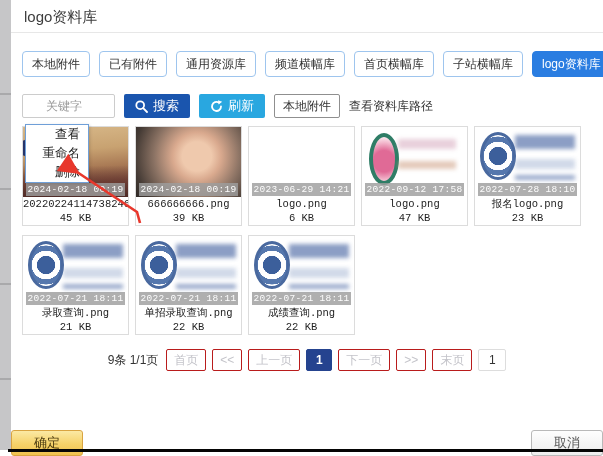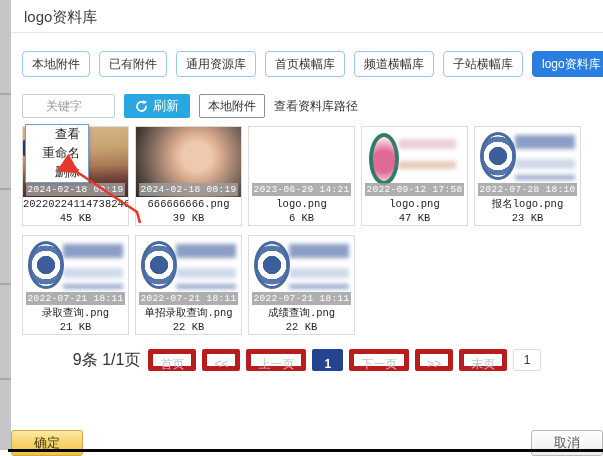--- a/index.html
+++ b/index.html
@@ -77,22 +77,22 @@
     background:#fff; border:1px solid #6f9fd8; box-shadow:1px 1px 3px rgba(0,0,0,.15); z-index:5; }
   .ctx-item { font-size:12.5px; color:#1d1d1d; padding:1px 8px; line-height:17px; cursor:pointer;text-align:right; }
 
   
   .arrow-svg { position:absolute; left:0; top:0; width:603px; height:456px;
     pointer-events:none; z-index:6; }
 
   
   .pager { position:absolute; left:0; top:348px; width:592px; height:24px;
     display:flex; justify-content:center; align-items:center; gap:6px; }
-  .pager-summary { font-size:16px; color:#333; margin-right:2px; }
-  .pg-btn { min-width:26px; height:22px; border:5px solid #b91c1c; background:#fff;
+  .pager-summary { font-size:12px; color:#333; margin-right:2px; }
+  .pg-btn { min-width:26px; height:22px; border:1px solid #b91c1c; background:#fff;
     color:#c3c3c9; font-size:12px; padding:0 7px; border-radius:2px; line-height:20px; text-align:center; }
   .pg-btn.current { background:#25438f; border-color:#25438f; color:#fff; font-weight:bold; }
   .pg-jump { width:28px; height:22px; border:1px solid #ddd; border-radius:2px;
     text-align:center; font-size:12px; color:#333; }
 
   
   .footer { position:absolute; left:0; top:430px; width:592px; display:flex;
     justify-content:space-between; gap:32px; }
   .btn-ok { width:72px; height:26px; border:1px solid #d9a441; border-radius:3px;
     background:linear-gradient(180deg,#fbe9a4 0%,#f6d269 55%,#efc14e 100%);
@@ -114,32 +114,41 @@
     <div class="title-divider"></div>
 
     <div class="tabs">
 
         <button class="tab">本地附件</button>
 
         <button class="tab">已有附件</button>
 
         <button class="tab">通用资源库</button>
 
+        <button class="tab">频道横幅库</button>
+
         <button class="tab">首页横幅库</button>
-
-        <button class="tab">频道横幅库</button>
 
         <button class="tab">子站横幅库</button>
 
         <button class="tab active">logo资料库</button>
 
     </div>
 
     <div class="toolbar">
       <input class="kw-input" placeholder="关键字" style="">
+      <button class="btn-search">
+        <span style="display:inline-flex;">
+          <svg width="13" height="13" viewBox="0 0 13 13">
+              <circle cx="5.2" cy="5.2" r="3.9" fill="none" stroke="#fff" stroke-width="1.8"></circle>
+              <line x1="8.2" y1="8.2" x2="12" y2="12" stroke="#fff" stroke-width="1.8" stroke-linecap="round"></line>
+            </svg>
+        </span>
+        <span>搜索</span>
+      </button>
       <button class="btn-refresh">
         <span style="display:inline-flex;">
           <svg width="13" height="13" viewBox="0 0 13 13">
               <path d="M11 6.5 A4.5 4.5 0 1 1 8.8 2.6" fill="none" stroke="#fff" stroke-width="1.8" stroke-linecap="round"></path>
               <polygon points="8.0,0.2 12.2,1.8 8.6,4.6" fill="#fff"></polygon>
             </svg>
         </span>
         <span>刷新</span>
       </button>
       <button class="btn-local">本地附件</button>

